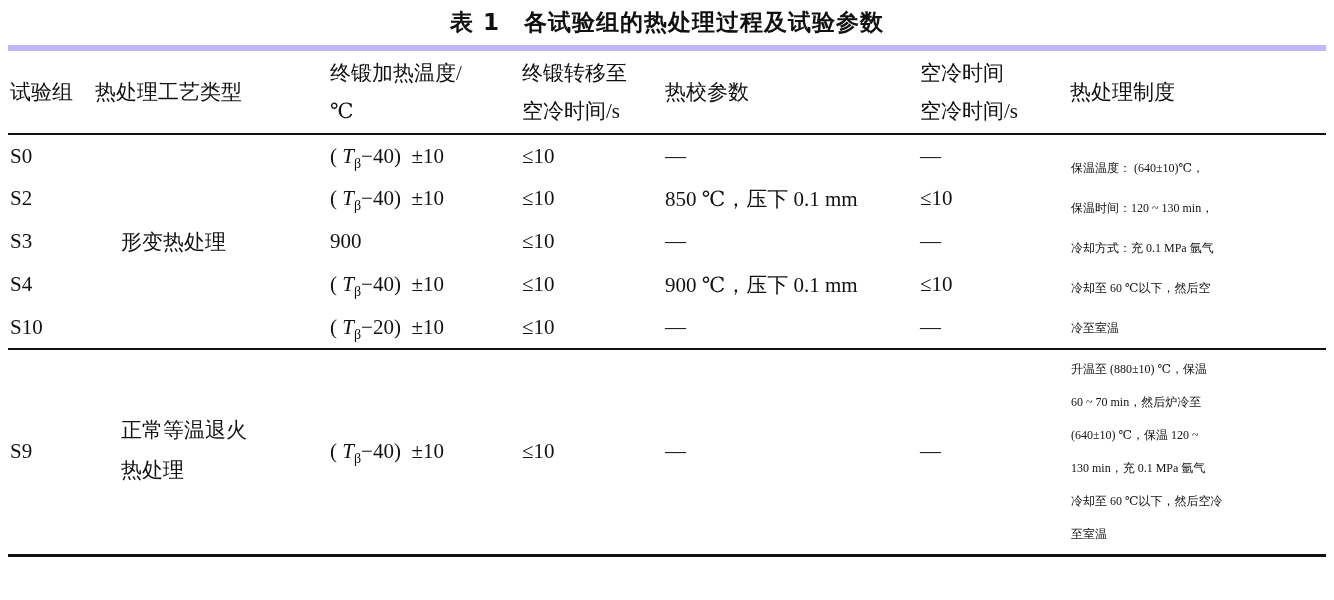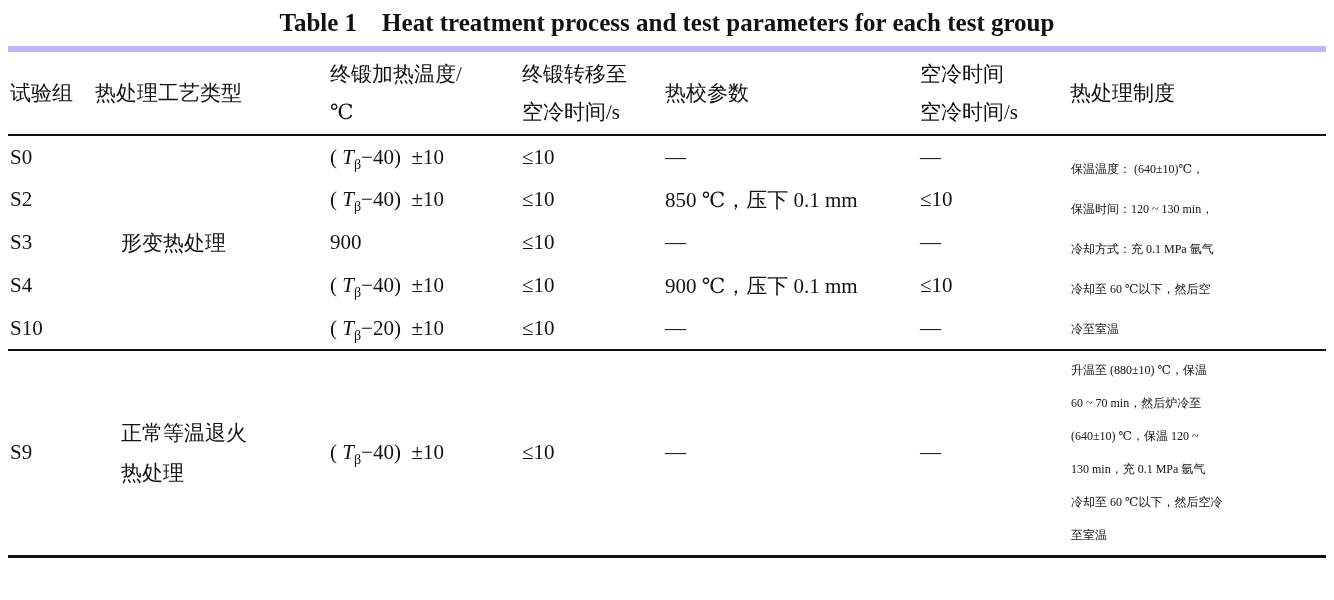--- a/index.html
+++ b/index.html
@@ -56,21 +56,21 @@
   td.regime.g1 { line-height:40px; padding-top:13px; }
   td.regime.g2 { line-height:33px; padding-top:3px; }
   tbody.group2 td.tall { height:206px; }
   tbody.group2 td.multiline { line-height:40px; }
 </style>
 </head>
 <body>
 
 <div class="page">
 
-  <div class="title-en">Table 1　Heat treatment process and test parameters for each test group</div>
+  <div class="title-cn">表 1　各试验组的热处理过程及试验参数</div>
 
   <table class="params">
     <colgroup>
       <col style="width:85px">
         <col style="width:235px">
         <col style="width:192px">
       <col style="width:143px">
         <col style="width:255px">
         <col style="width:150px">
       <col style="width:258px">
@@ -137,21 +137,21 @@
         <td class="formula"><span>( </span><i>T</i><sub>β</sub><span>−20)  ±10</span></td>
         <td>≤10</td>
         <td>—</td>
         <td>—</td>
       </tr>
     </tbody>
 
     <tbody class="group2">
       <tr>
         <td class="tall">S9</td>
-        <td class="tall multiline" style="padding-left:28px;">正常等温退火
+        <td class="tall multiline" style="padding-left:28px;font-family:Liberation Mono, monospace;">正常等温退火
 热处理</td>
         <td class="tall formula"><span>( </span><i>T</i><sub>β</sub><span>−40)  ±10</span></td>
         <td class="tall">≤10</td>
         <td class="tall">—</td>
         <td class="tall">—</td>
         <td class="tall regime g2">升温至 (880±10) ℃，保温
 60 ~ 70 min，然后炉冷至
 (640±10) ℃，保温 120 ~
 130 min，充 0.1 MPa 氩气
 冷却至 60 ℃以下，然后空冷

